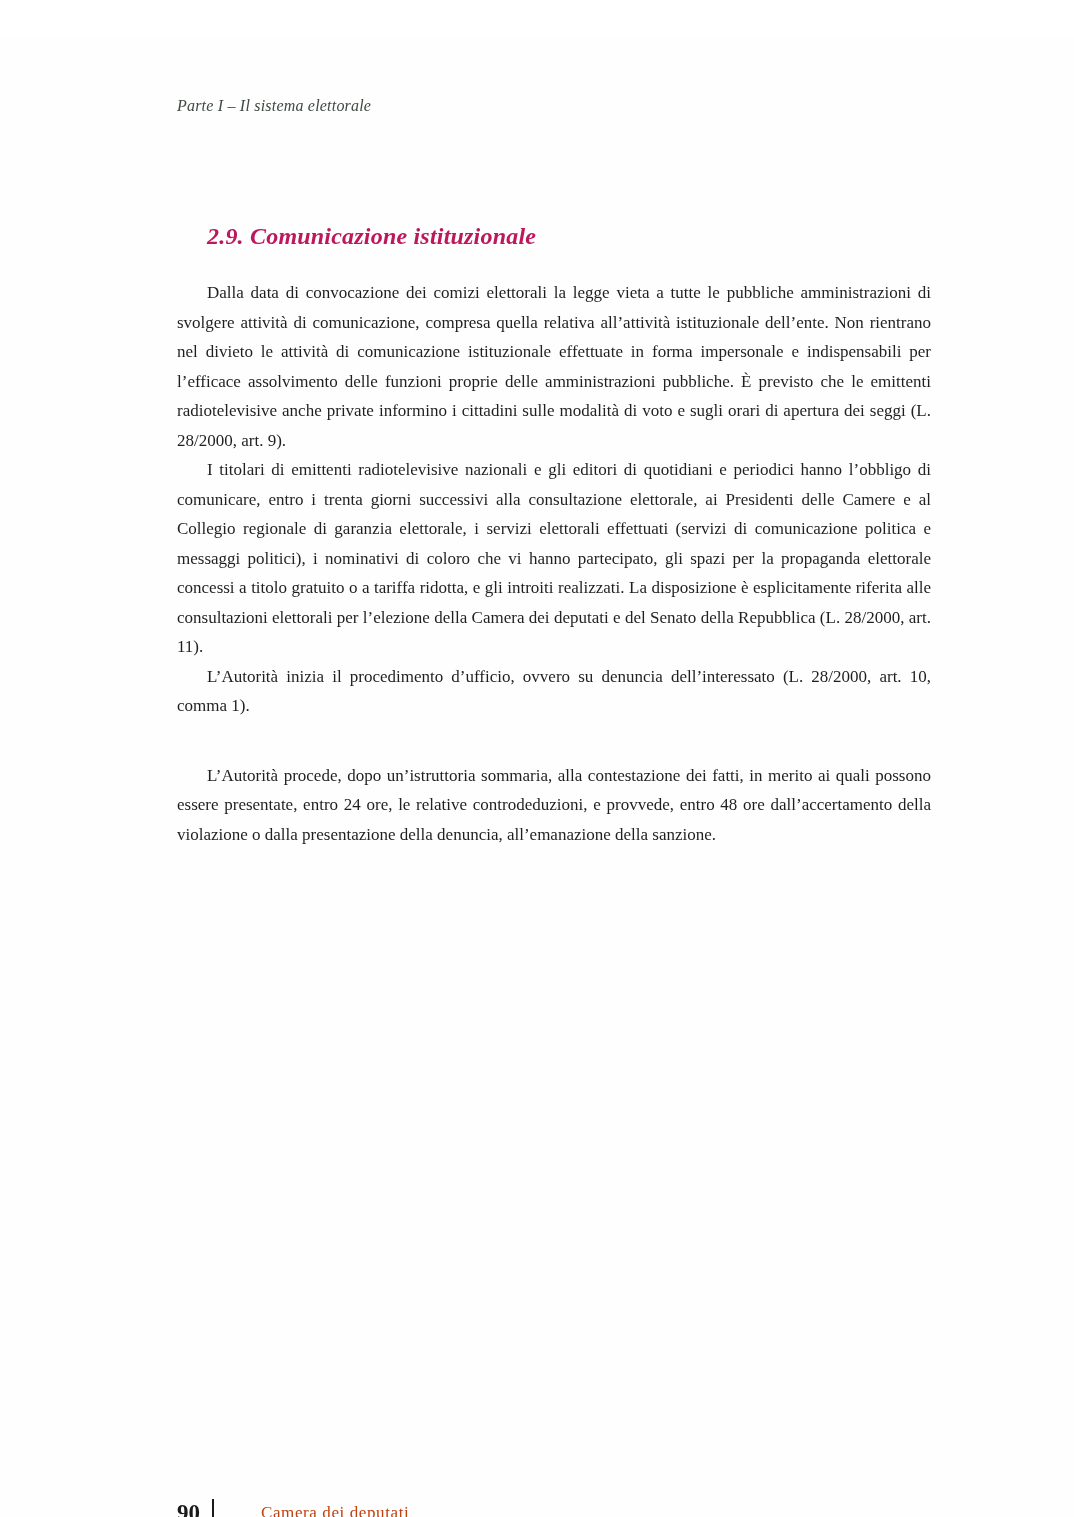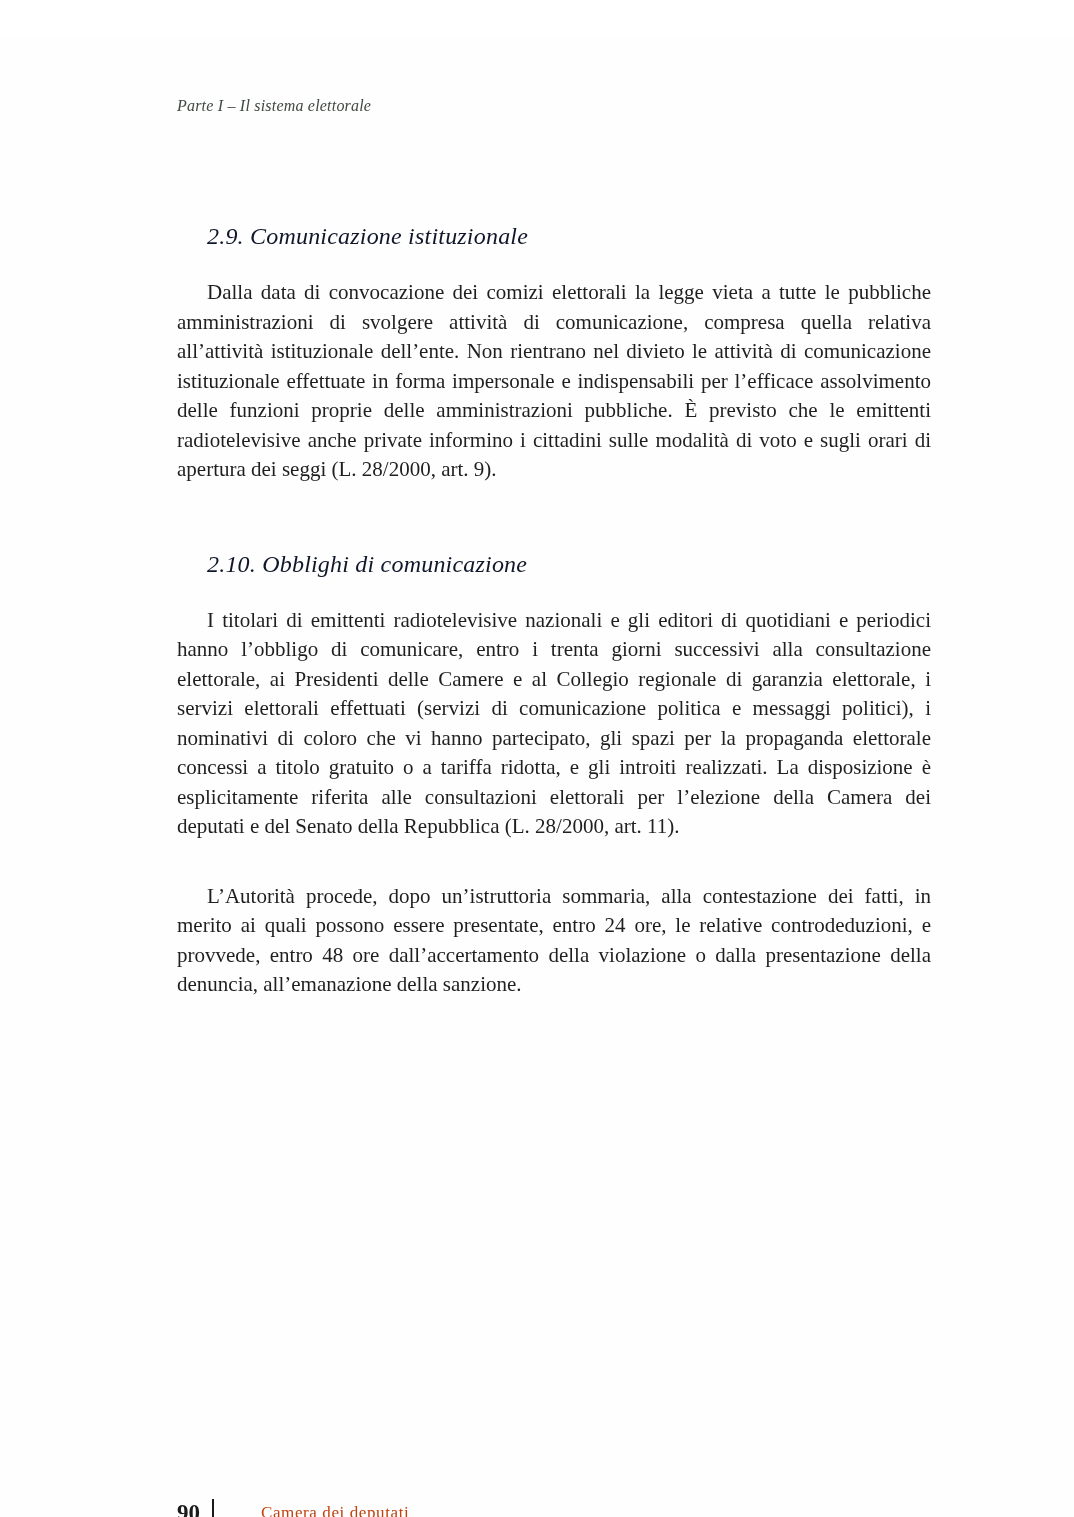--- a/index.html
+++ b/index.html
@@ -28,33 +28,33 @@
     letter-spacing: 0.2px;
   }
   .content {
     position: absolute;
     left: 177px;
     top: 0;
     width: 754px;
   }
   .sec-heading {
     font-style: italic;
-    font-weight: normal;
+    font-weight: bold;
     font-size: 24px;
     line-height: 30px;
-    color: #0f172a;
+    color: #be185d;
     margin: 0 0 0 30px;
     letter-spacing: 0.2px;
   }
   .sec-1 .sec-heading { margin-top: 186px; }
   .sec-2 .sec-heading { margin-top: 64px; }
   .sec-3 .sec-heading { margin-top: 64px; }
   .body-para {
     margin: 0;
-    font-size: 21px;
+    font-size: 17px;
     line-height: 29.5px;
     text-align: justify;
     text-indent: 30px;
     color: #1f1f1f;
   }
   .sec-heading + .body-para { margin-top: 27px; }
   .body-para.gap-above { margin-top: 40px; }
   .page-footer {
     position: absolute;
     left: 177px;
@@ -90,25 +90,25 @@
   <div class="running-header">Parte I – Il sistema elettorale</div>
 
   <main class="content">
 
     <section class="sec-1">
       <h2 class="sec-heading">2.9. Comunicazione istituzionale</h2>
       <p class="body-para">Dalla data di convocazione dei comizi elettorali la legge vieta a tutte le pubbliche amministrazioni di svolgere attività di comunicazione, compresa quella relativa all’attività istituzionale dell’ente. Non rientrano nel divieto le attività di comunicazione istituzionale effettuate in forma impersonale e indispensabili per l’efficace assolvimento delle funzioni proprie delle amministrazioni pubbliche. È previsto che le emittenti radiotelevisive anche private informino i cittadini sulle modalità di voto e sugli orari di apertura dei seggi (L. 28/2000, art. 9).</p>
     </section>
 
     <section class="sec-2">
-      <h2 class="sec-heading">2.10. Obblighi di comunicazione</h2>
       <p class="body-para">I titolari di emittenti radiotelevisive nazionali e gli editori di quotidiani e periodici hanno l’obbligo di comunicare, entro i trenta giorni successivi alla consultazione elettorale, ai Presidenti delle Camere e al Collegio regionale di garanzia elettorale, i servizi elettorali effettuati (servizi di comunicazione politica e messaggi politici), i nominativi di coloro che vi hanno partecipato, gli spazi per la propaganda elettorale concessi a titolo gratuito o a tariffa ridotta, e gli introiti realizzati. La disposizione è esplicitamente riferita alle consultazioni elettorali per l’elezione della Camera dei deputati e del Senato della Repubblica (L. 28/2000, art. 11).</p>
     </section>
 
     <section class="sec-3">
+      <p class="body-para">L’Autorità inizia il procedimento d’ufficio, ovvero su denuncia dell’interessato (L. 28/2000, art. 10, comma 1).</p>
       <p class="body-para gap-above">L’Autorità procede, dopo un’istruttoria sommaria, alla contestazione dei fatti, in merito ai quali possono essere presentate, entro 24 ore, le relative controdeduzioni, e provvede, entro 48 ore dall’accertamento della violazione o dalla presentazione della denuncia, all’emanazione della sanzione.</p>
     </section>
 
   </main>
 
   <footer class="page-footer">
     <span class="page-num">90</span>
     <span class="foot-bar"></span>
     <span class="foot-title">Camera dei deputati</span>
   </footer>

